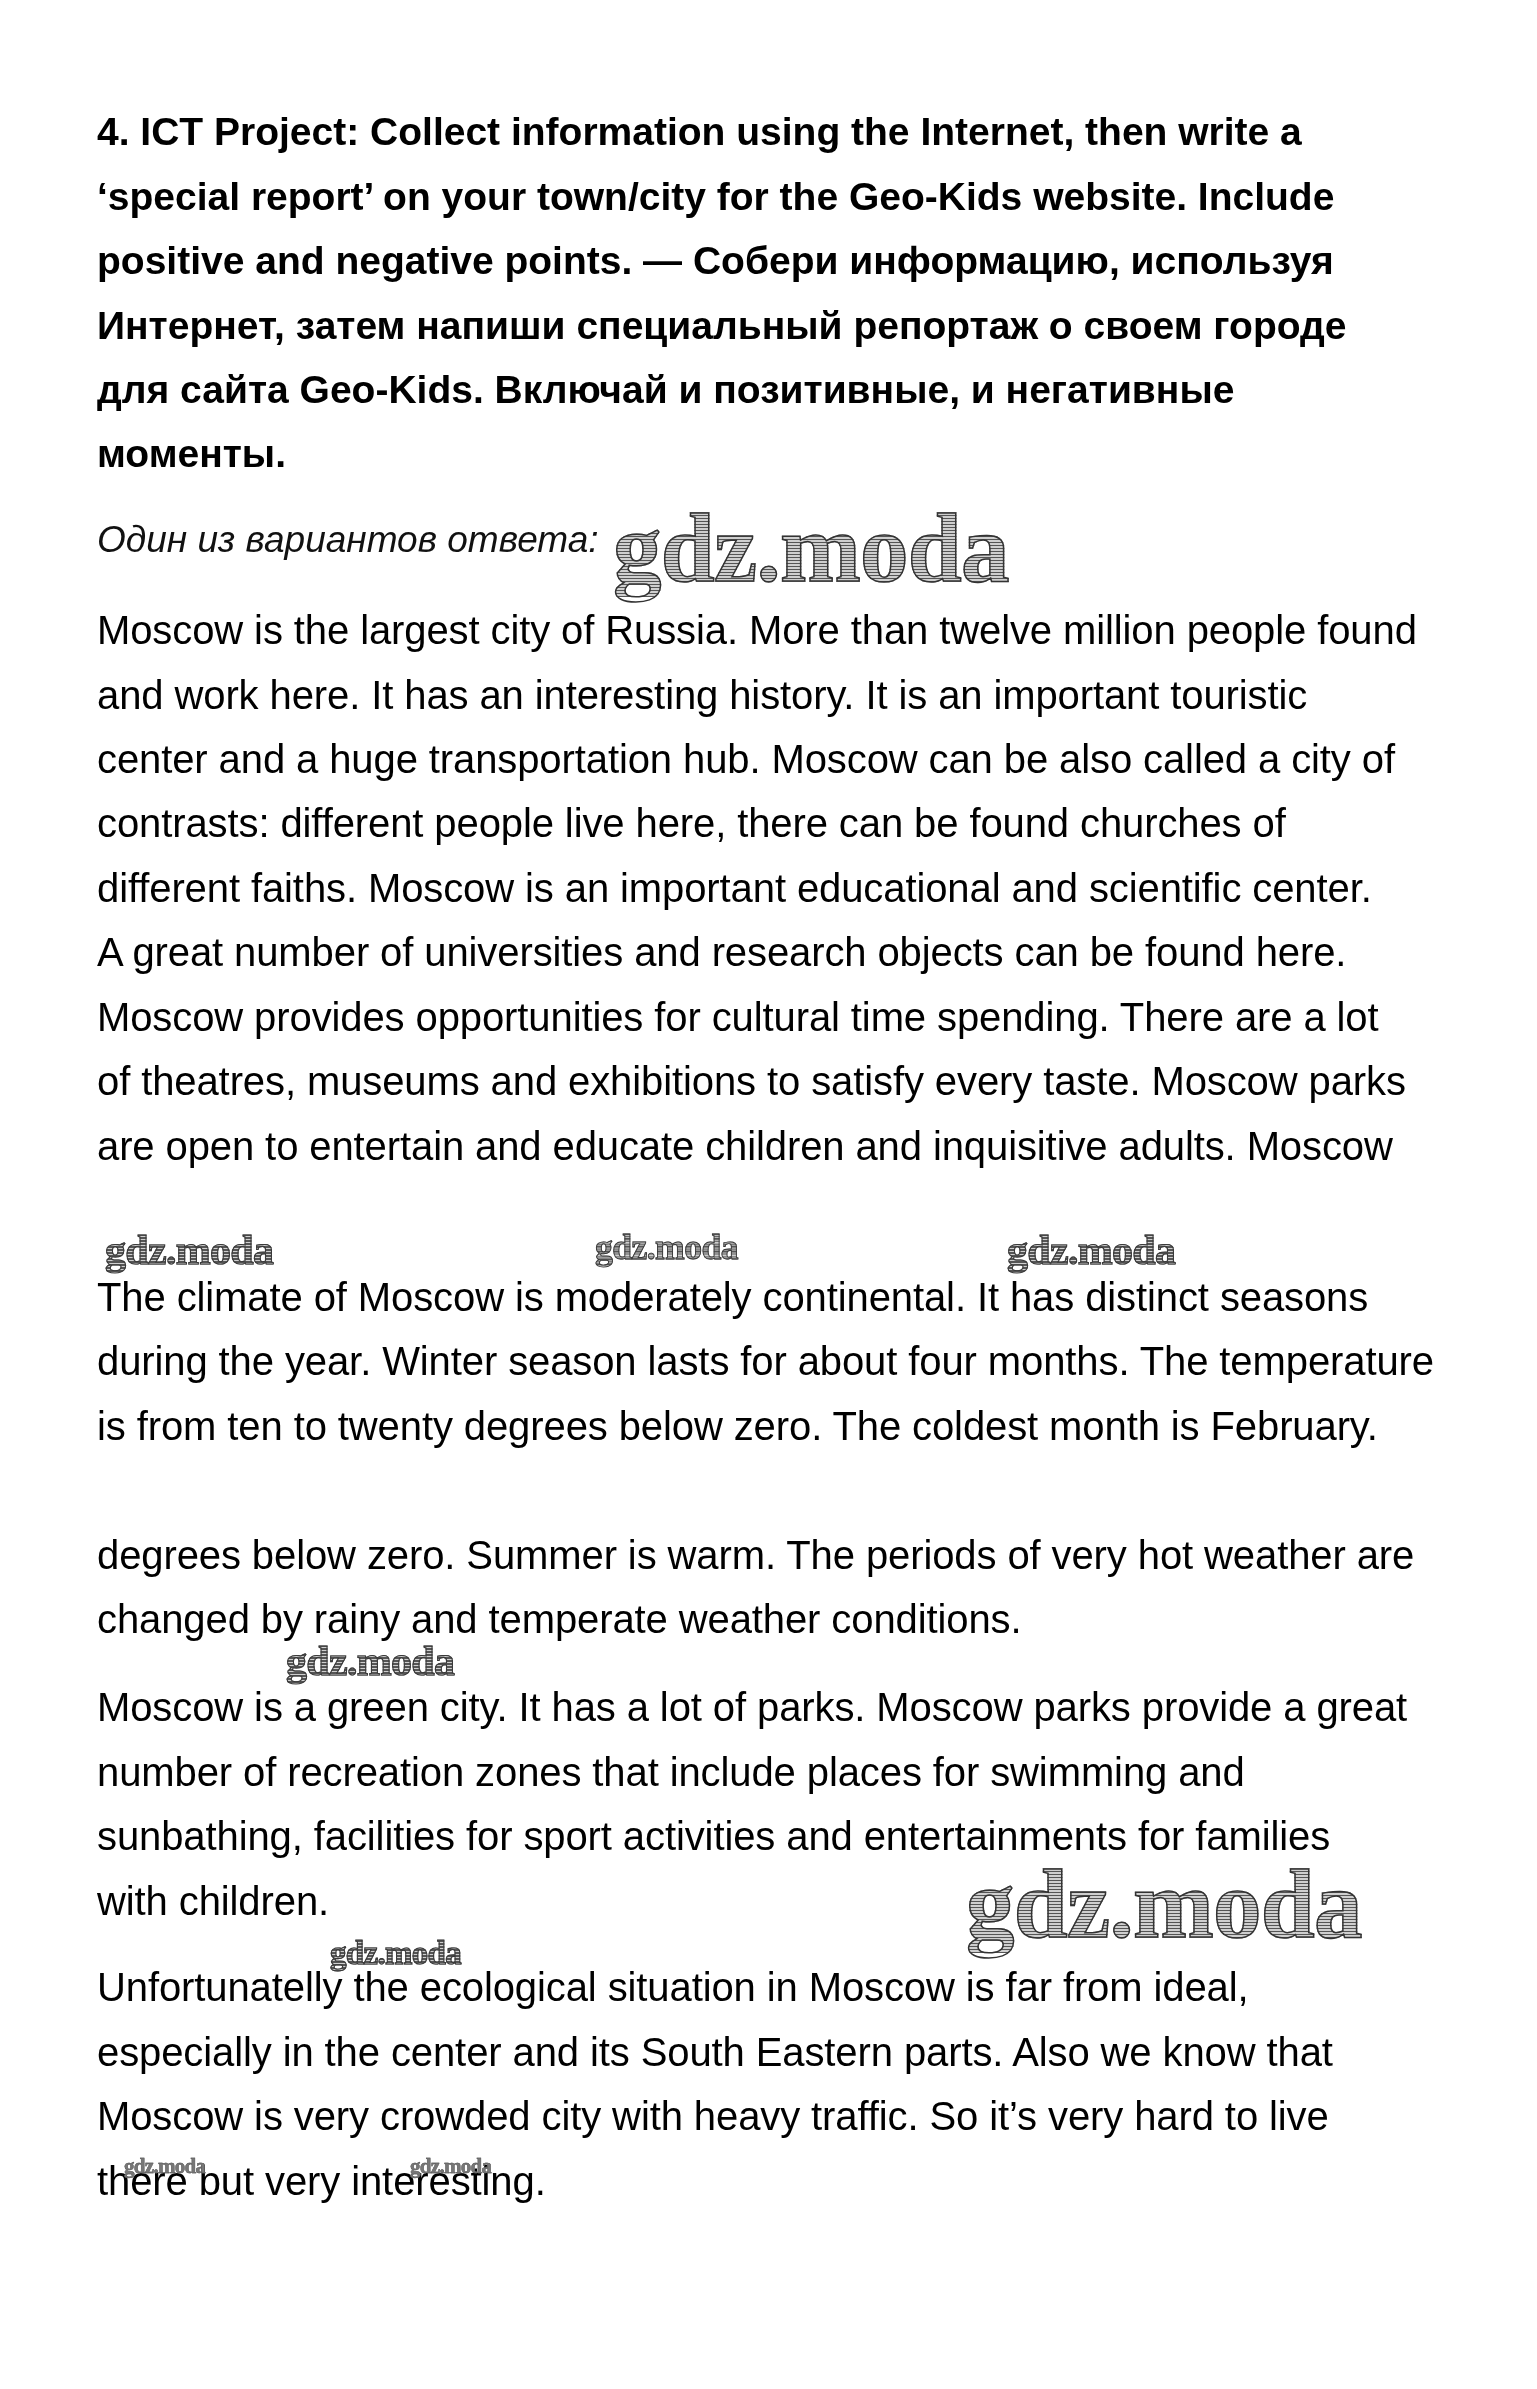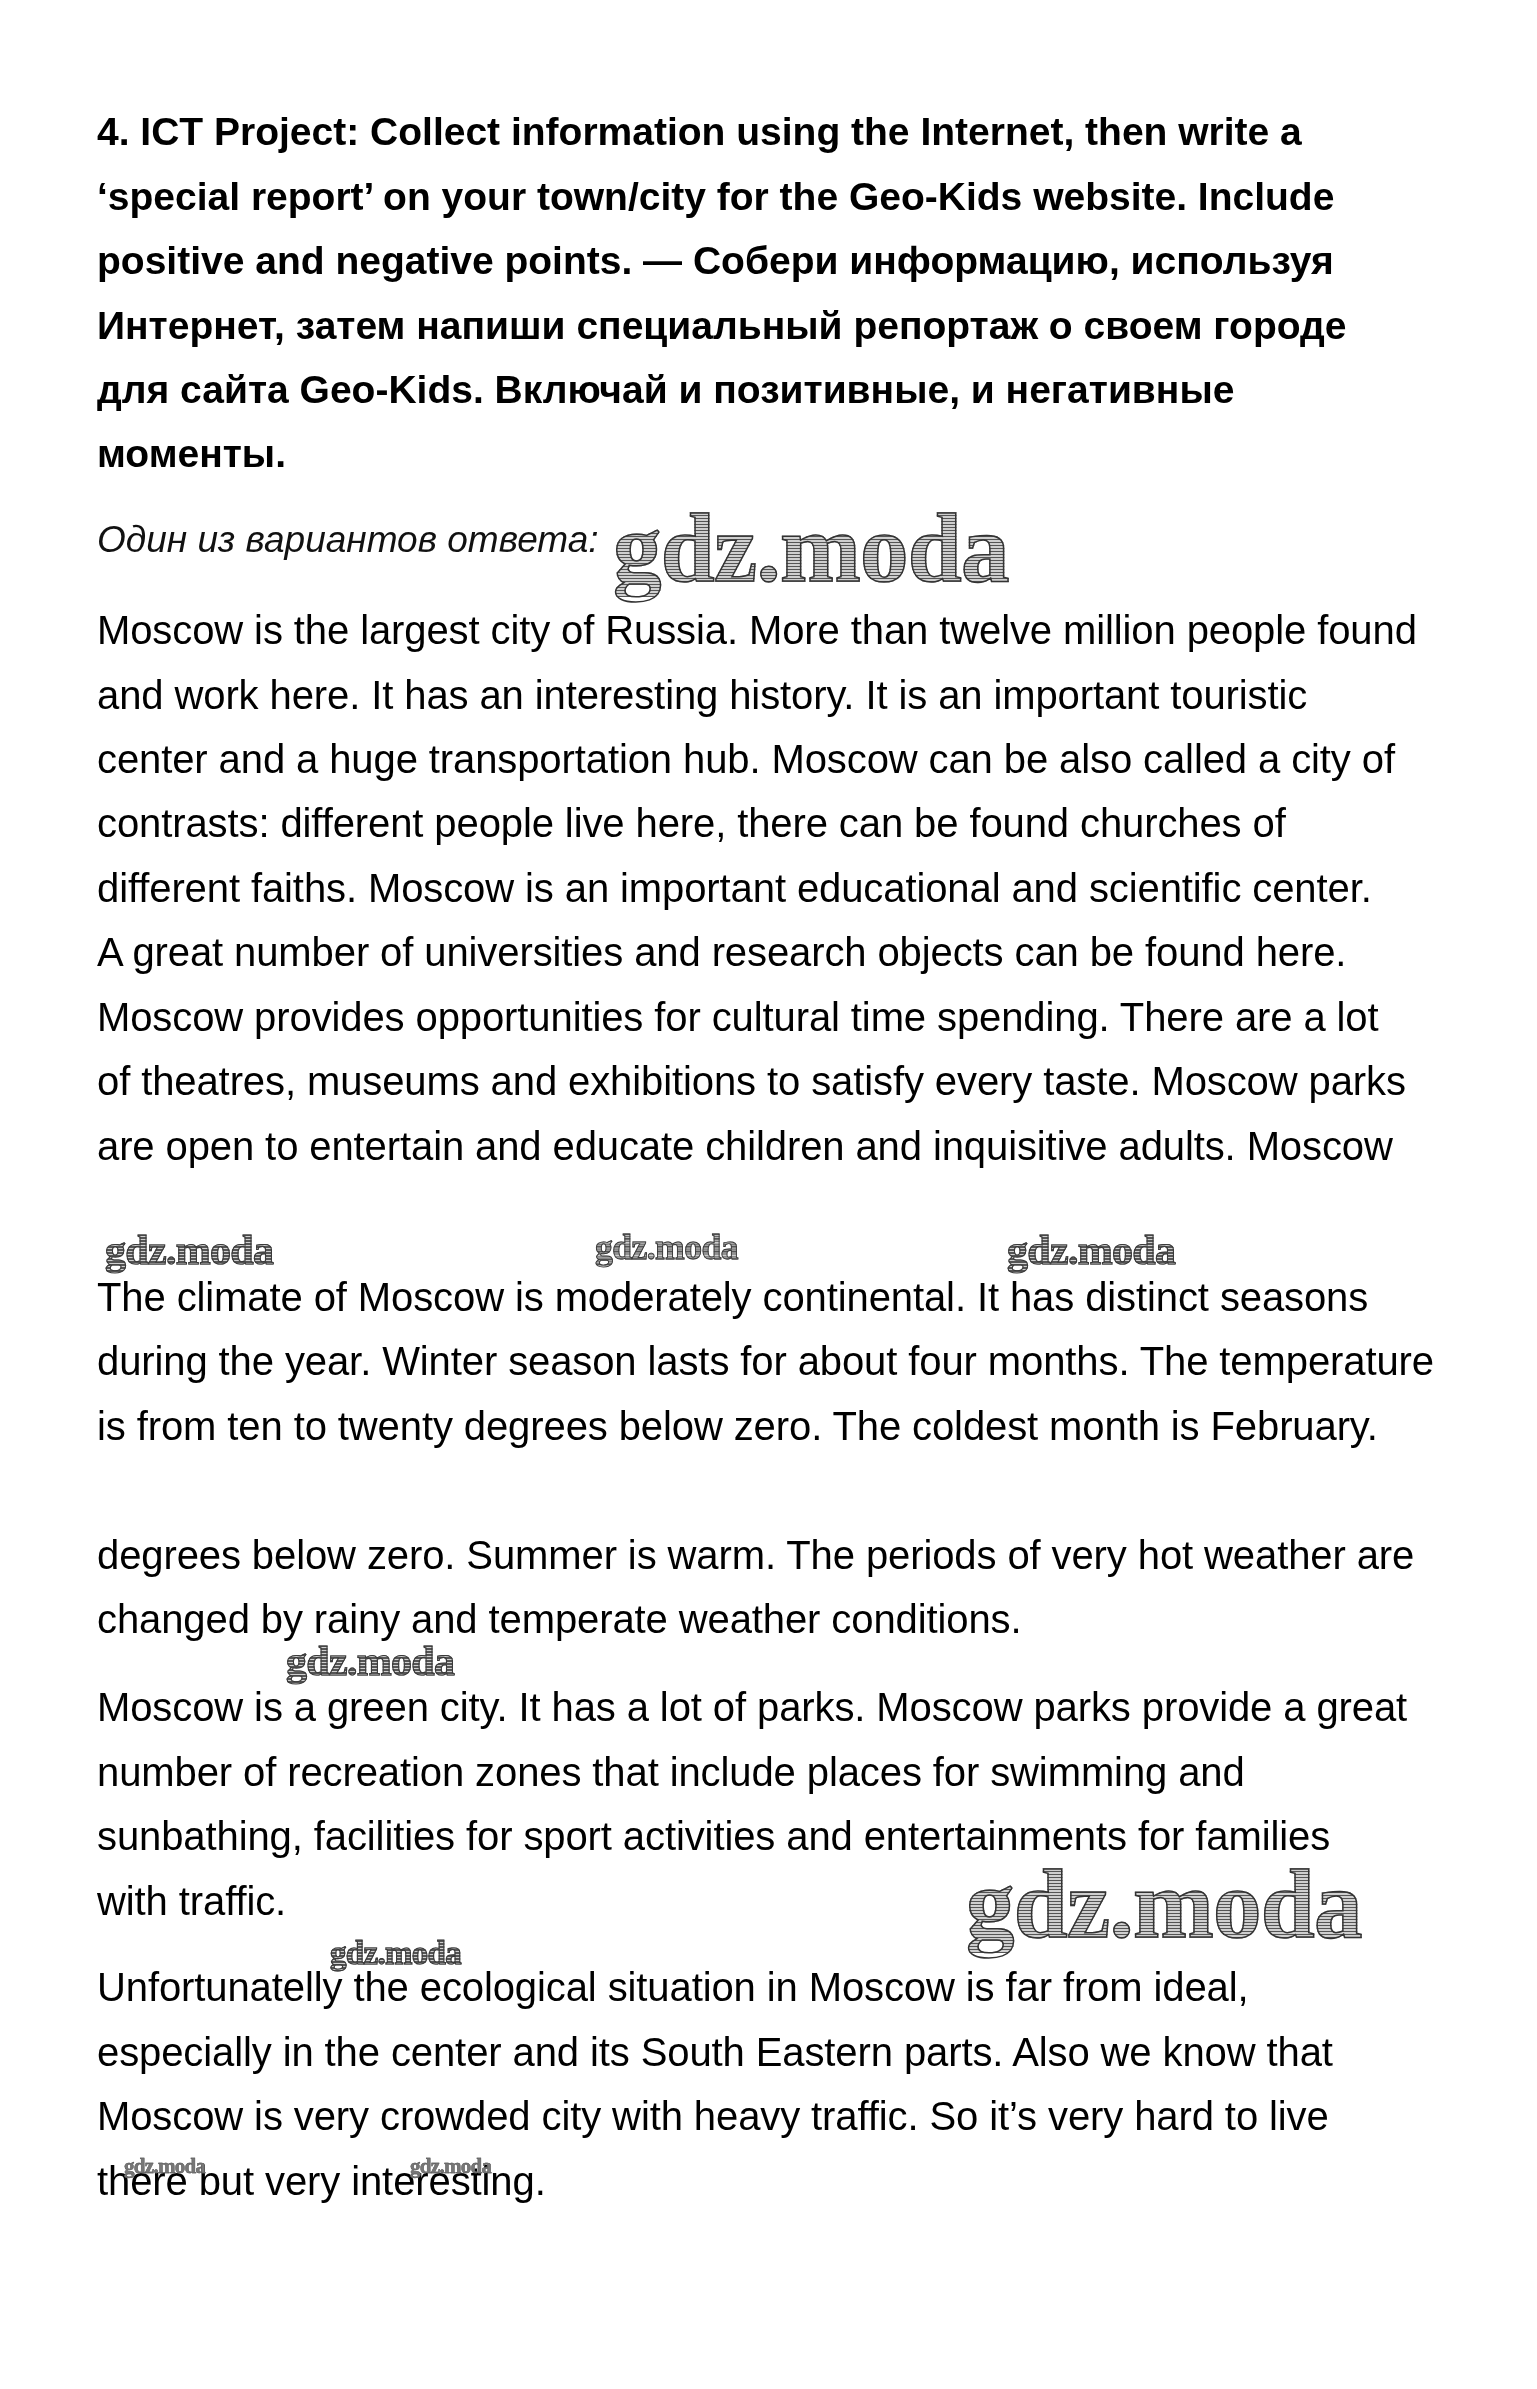--- a/index.html
+++ b/index.html
@@ -58,21 +58,21 @@
   <div class="line body-line" style="top:1339px">during the year. Winter season lasts for about four months. The temperature</div>
   <div class="line body-line" style="top:1404px">is from ten to twenty degrees below zero. The coldest month is February.</div>
   <div class="line body-line" style="top:1533px">degrees below zero. Summer is warm. The periods of very hot weather are</div>
   <div class="line body-line" style="top:1597px">changed by rainy and temperate weather conditions.</div>
 
   <div class="wm md" style="left:286px; top:1639px">gdz.moda</div>
 
   <div class="line body-line" style="top:1685px">Moscow is a green city. It has a lot of parks. Moscow parks provide a great</div>
   <div class="line body-line" style="top:1750px">number of recreation zones that include places for swimming and</div>
   <div class="line body-line" style="top:1814px">sunbathing, facilities for sport activities and entertainments for families</div>
-  <div class="line body-line" style="top:1879px">with traffic.</div>
+  <div class="line body-line" style="top:1879px">with children.</div>
 
   <div class="wm xl" style="left:966px; top:1856px">gdz.moda</div>
   <div class="wm md" style="left:330px; top:1931px; font-size:33px;">gdz.moda</div>
 
   <div class="line body-line" style="top:1965px">Unfortunatelly the ecological situation in Moscow is far from ideal,</div>
   <div class="line body-line" style="top:2030px">especially in the center and its South Eastern parts. Also we know that</div>
   <div class="line body-line" style="top:2094px">Moscow is very crowded city with heavy traffic. So it’s very hard to live</div>
   <div class="line body-line" style="top:2159px">there but very interesting.</div>
 
   <div class="wm sm" style="left:124px; top:2155px">gdz.moda</div>

